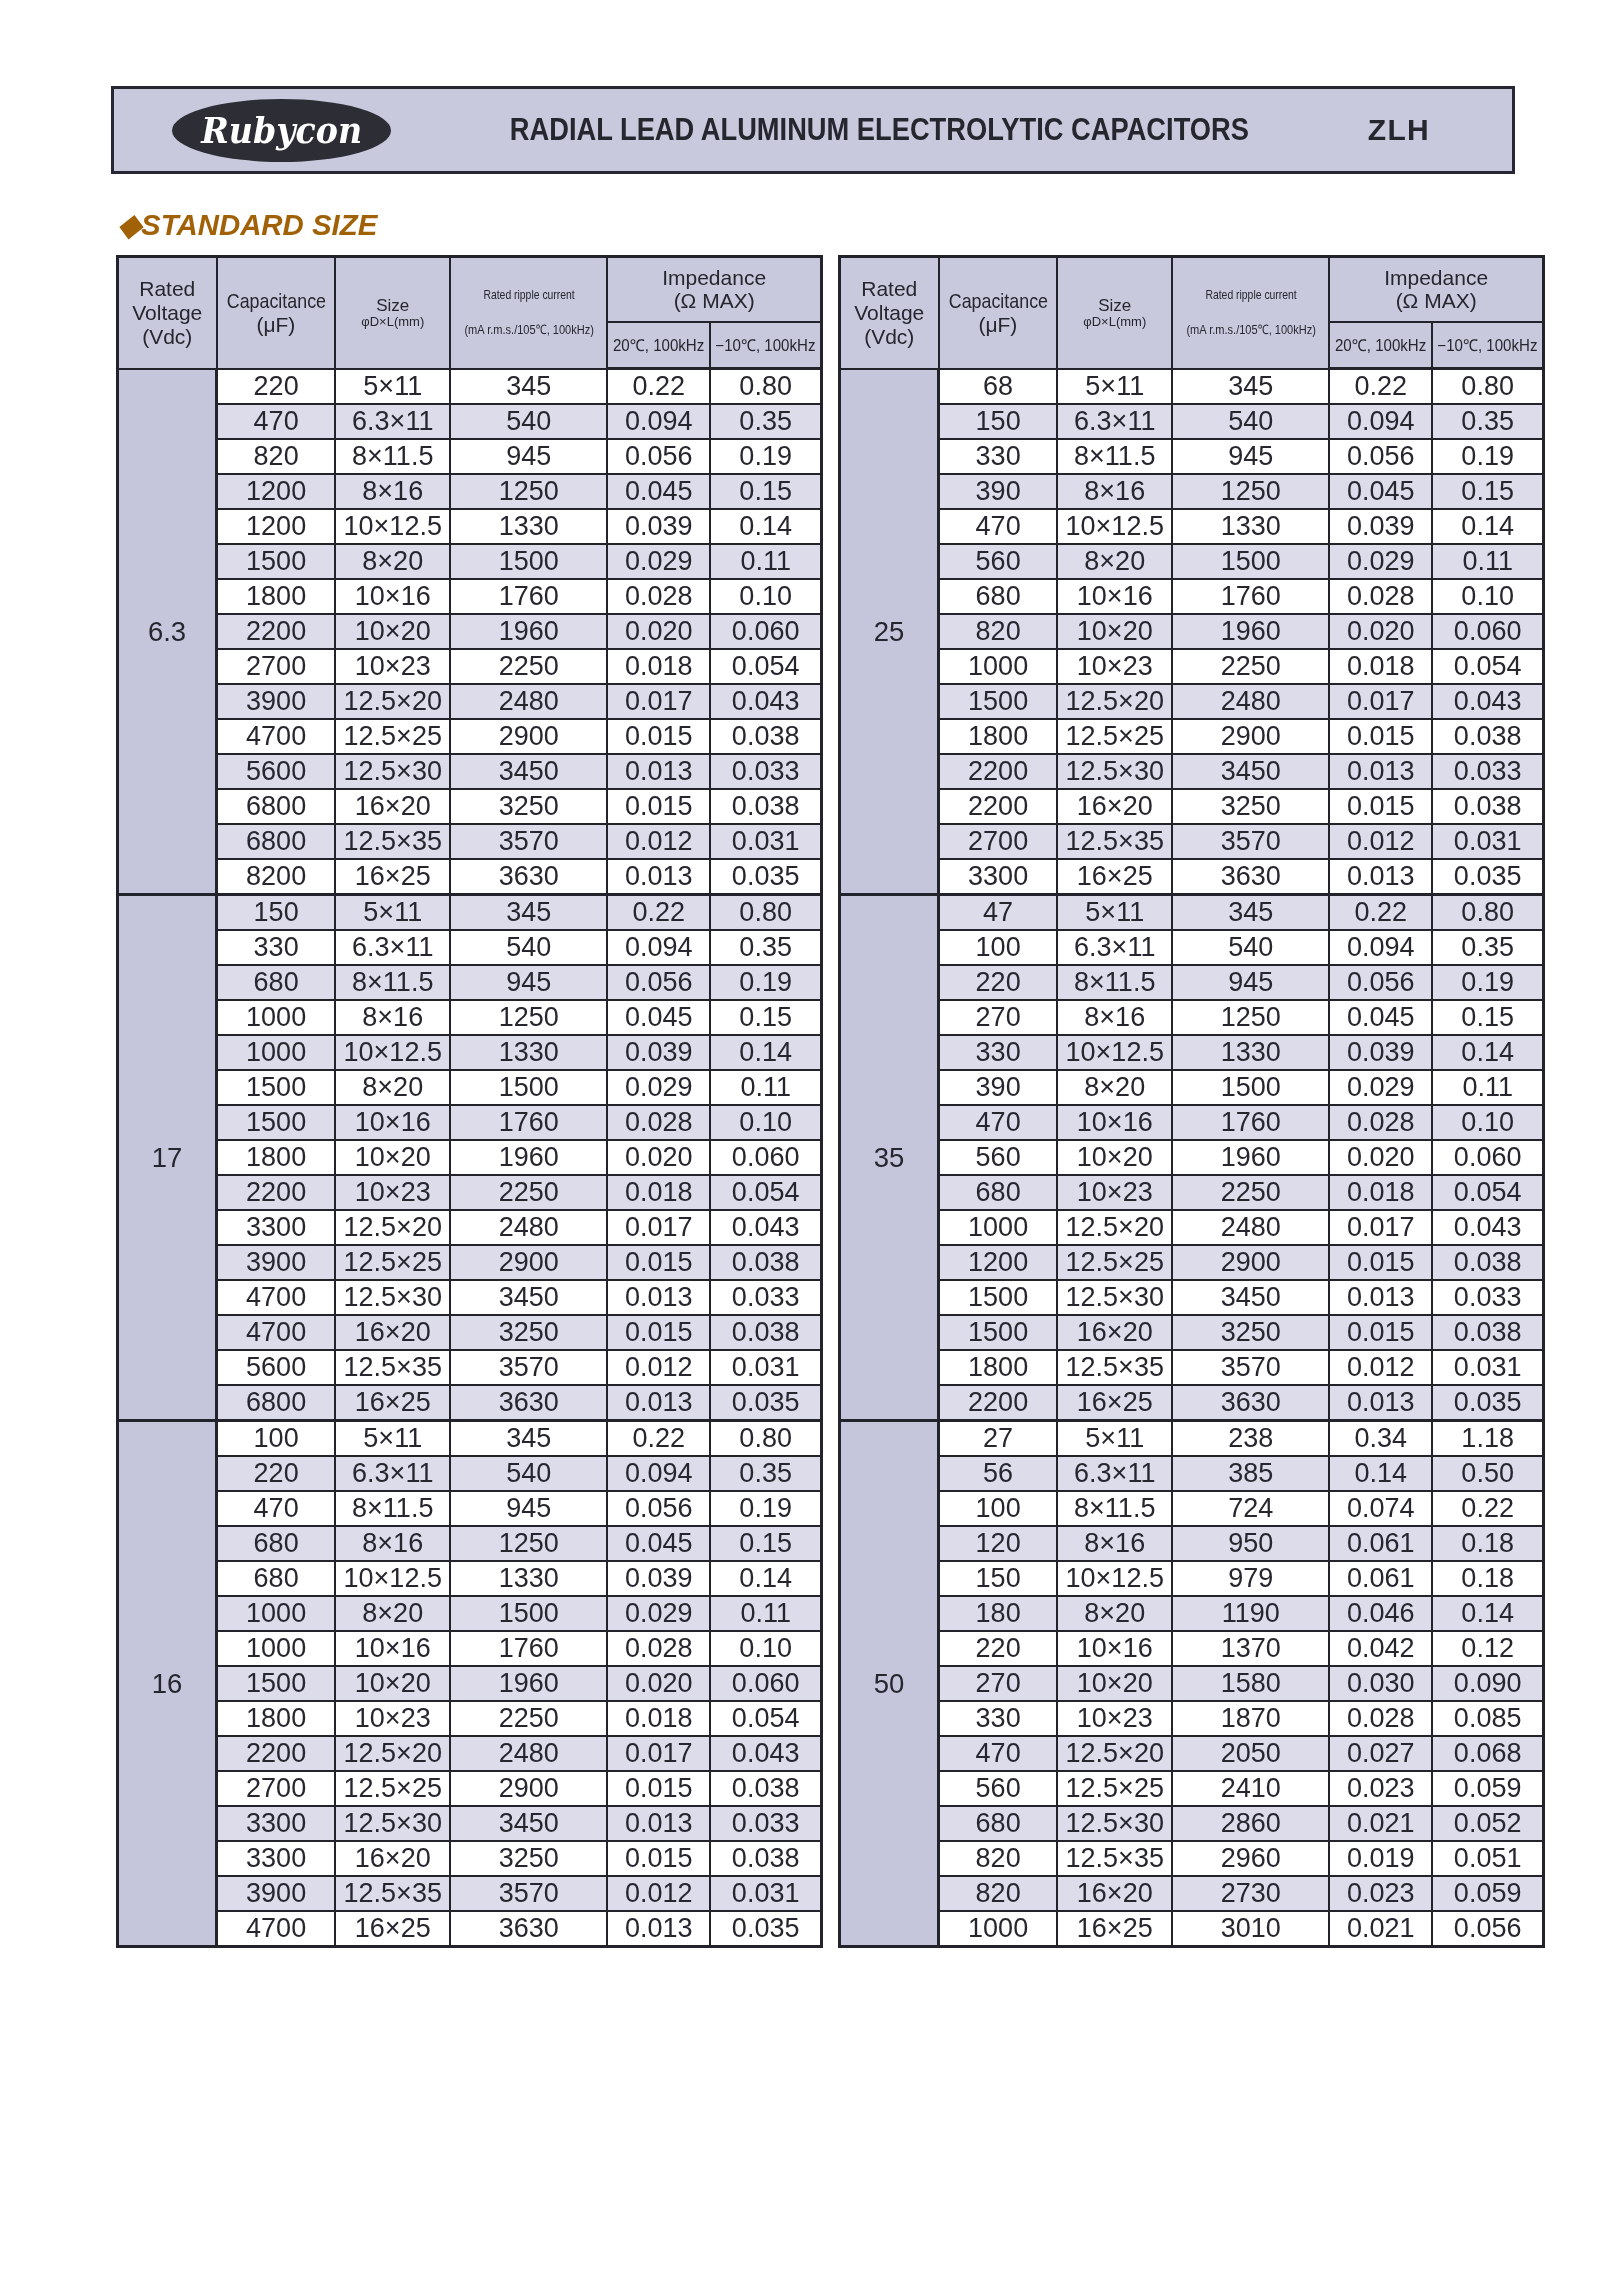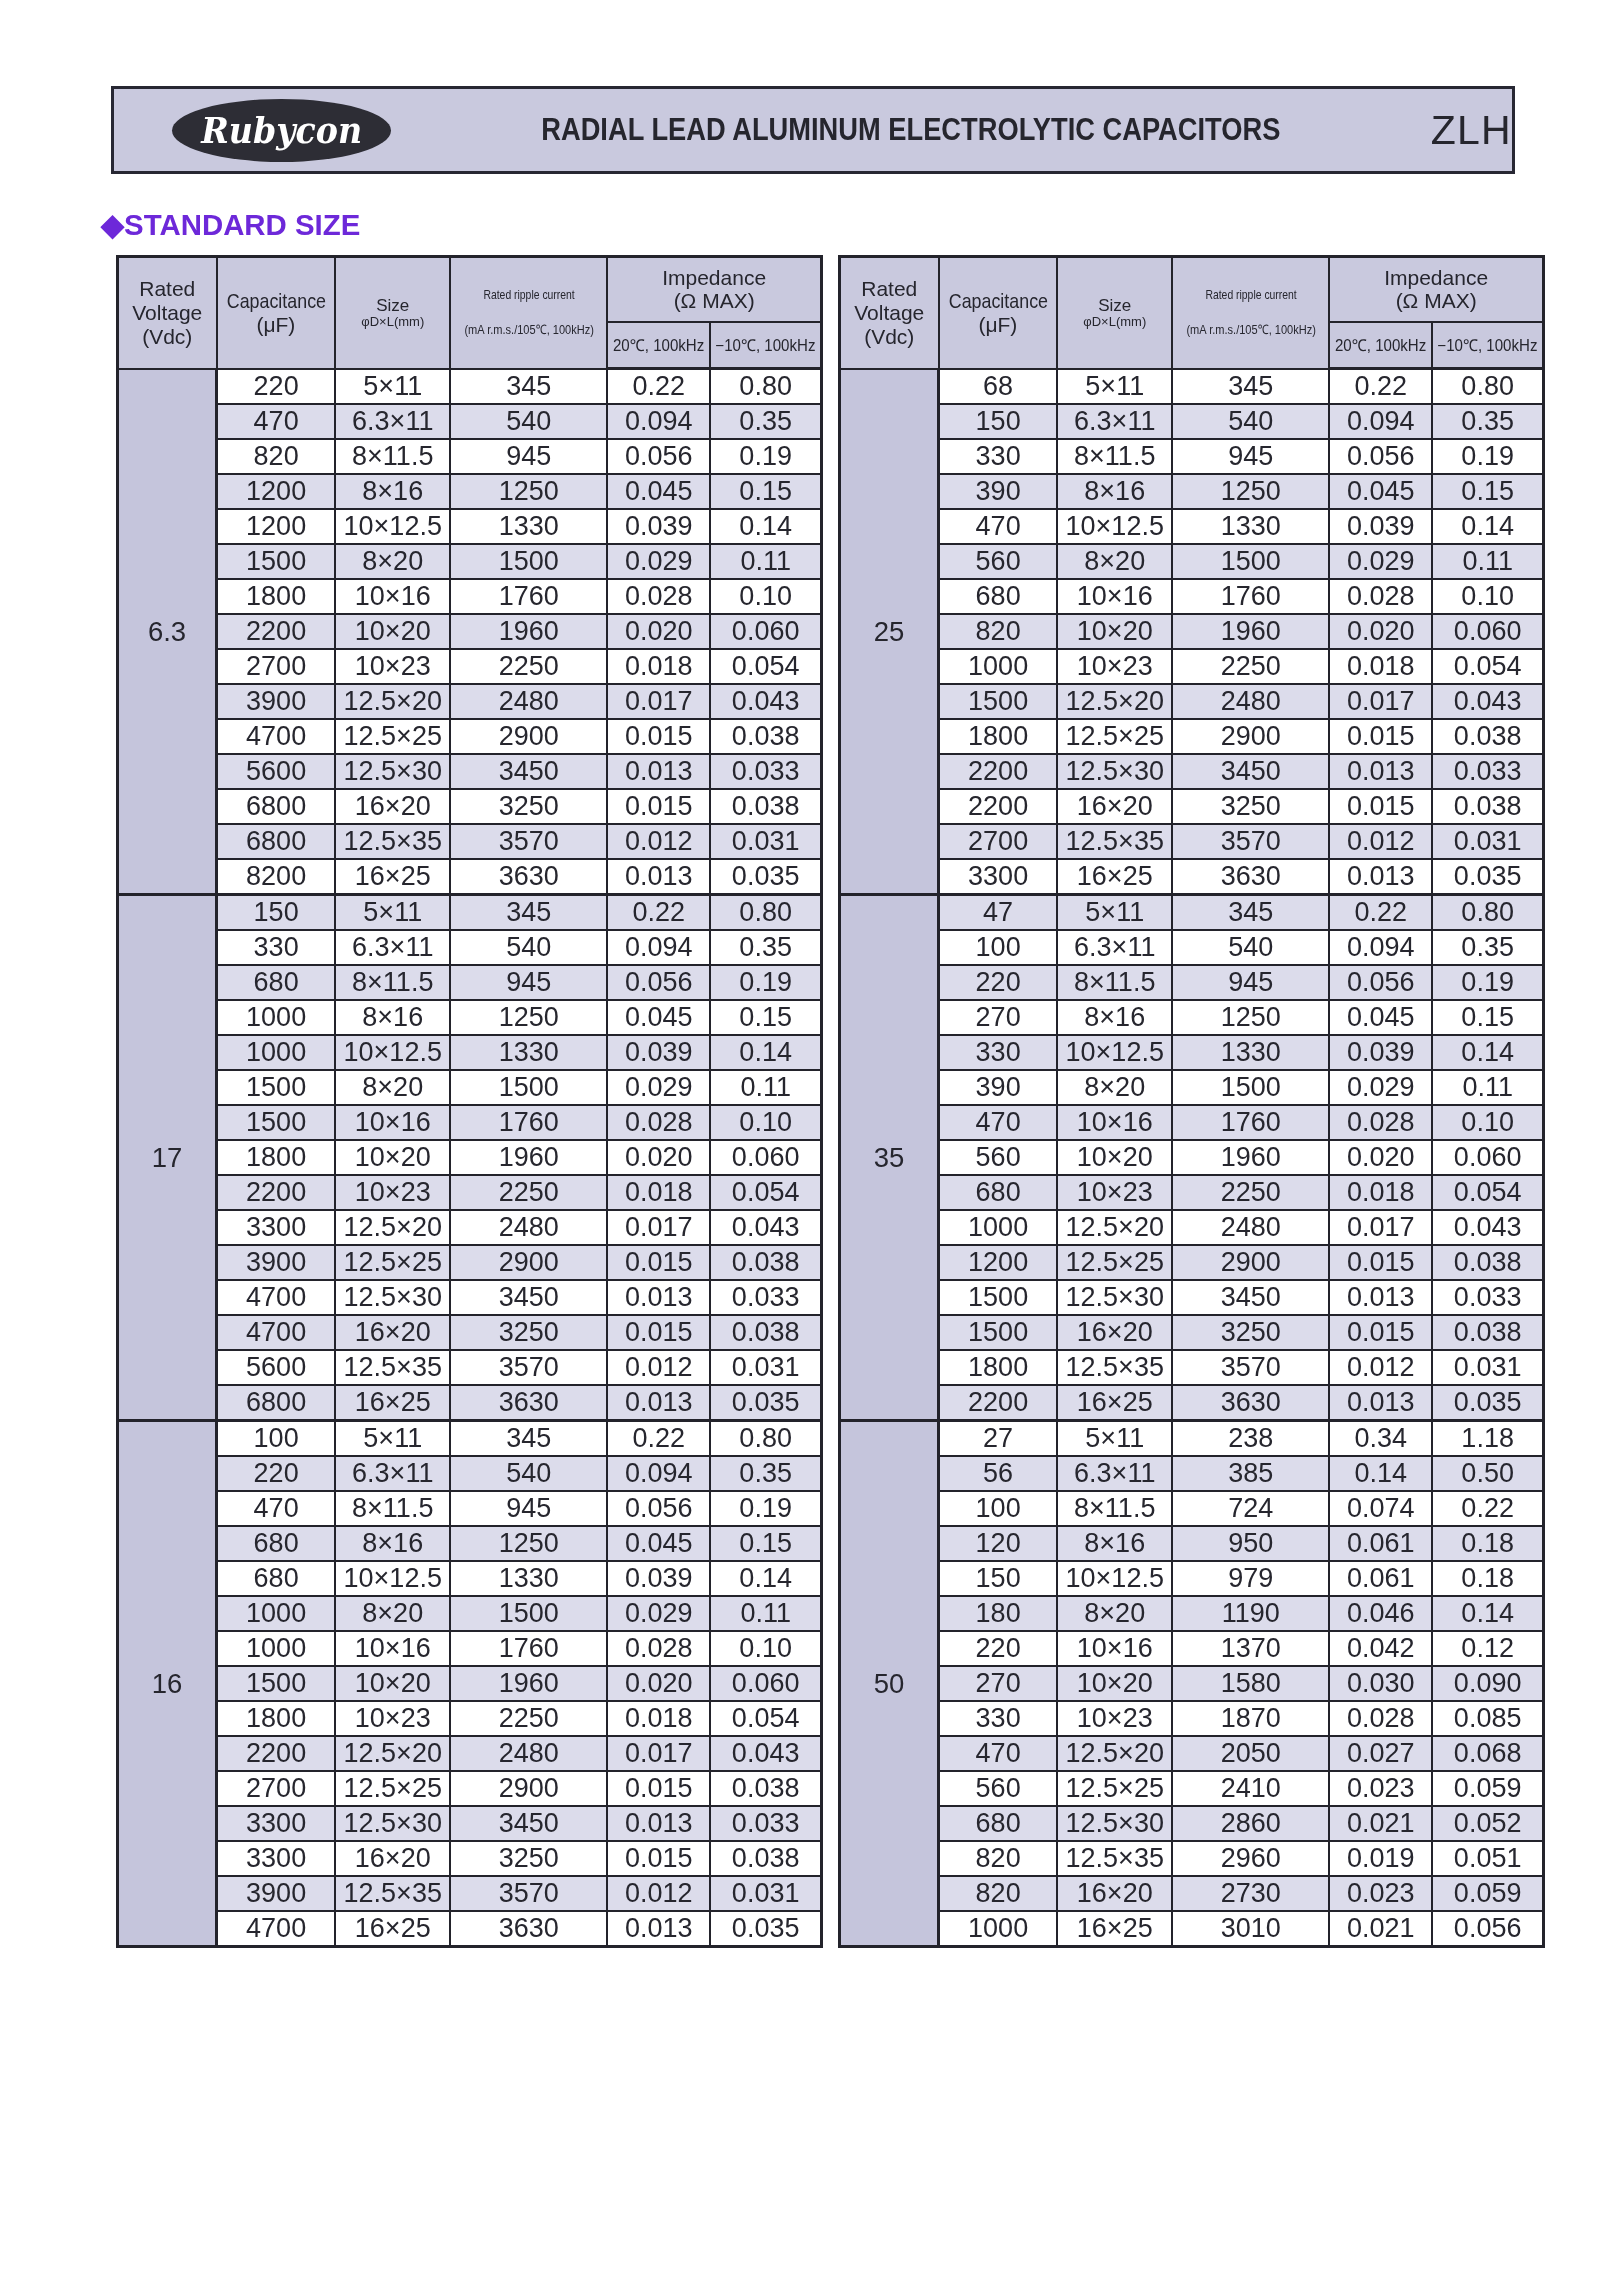--- a/index.html
+++ b/index.html
@@ -19,26 +19,27 @@
   }
   .logo span{
     color:#ffffff;font-family:"DejaVu Serif", serif;font-style:italic;font-weight:bold;
     font-size:35px;transform:scaleX(0.95);white-space:nowrap;
   }
   .banner-title{
     flex:1;text-align:center;font-weight:bold;font-size:31px;color:#26262e;
     transform:scaleX(0.88);white-space:nowrap;
   }
   .banner-series{
-    font-weight:normal;font-size:41px;letter-spacing:1.3px;flex:none;
+    margin-right:82px;font-weight:bold;font-size:30px;letter-spacing:1.3px;flex:none;
   }
   
   .section-title{
-    position:absolute;left:101px;top:207px;font-weight:bold;font-size:29.4px;color:#6d28d9;
+    position:absolute;left:118px;top:207px;font-weight:bold;font-size:29.4px;color:#a16207;
     white-space:nowrap;
+    font-style:italic;
   }
   .section-title .diamond{font-size:30px;}
   
   table.cap-table{
     position:absolute;top:255px;border-collapse:collapse;table-layout:fixed;
     background:#b91c1c;border:3.9px solid #23232b;
   }
   table.cap-table.left{left:116px;}
   table.cap-table.right{left:838px;}
   .cap-table th,.cap-table td{

